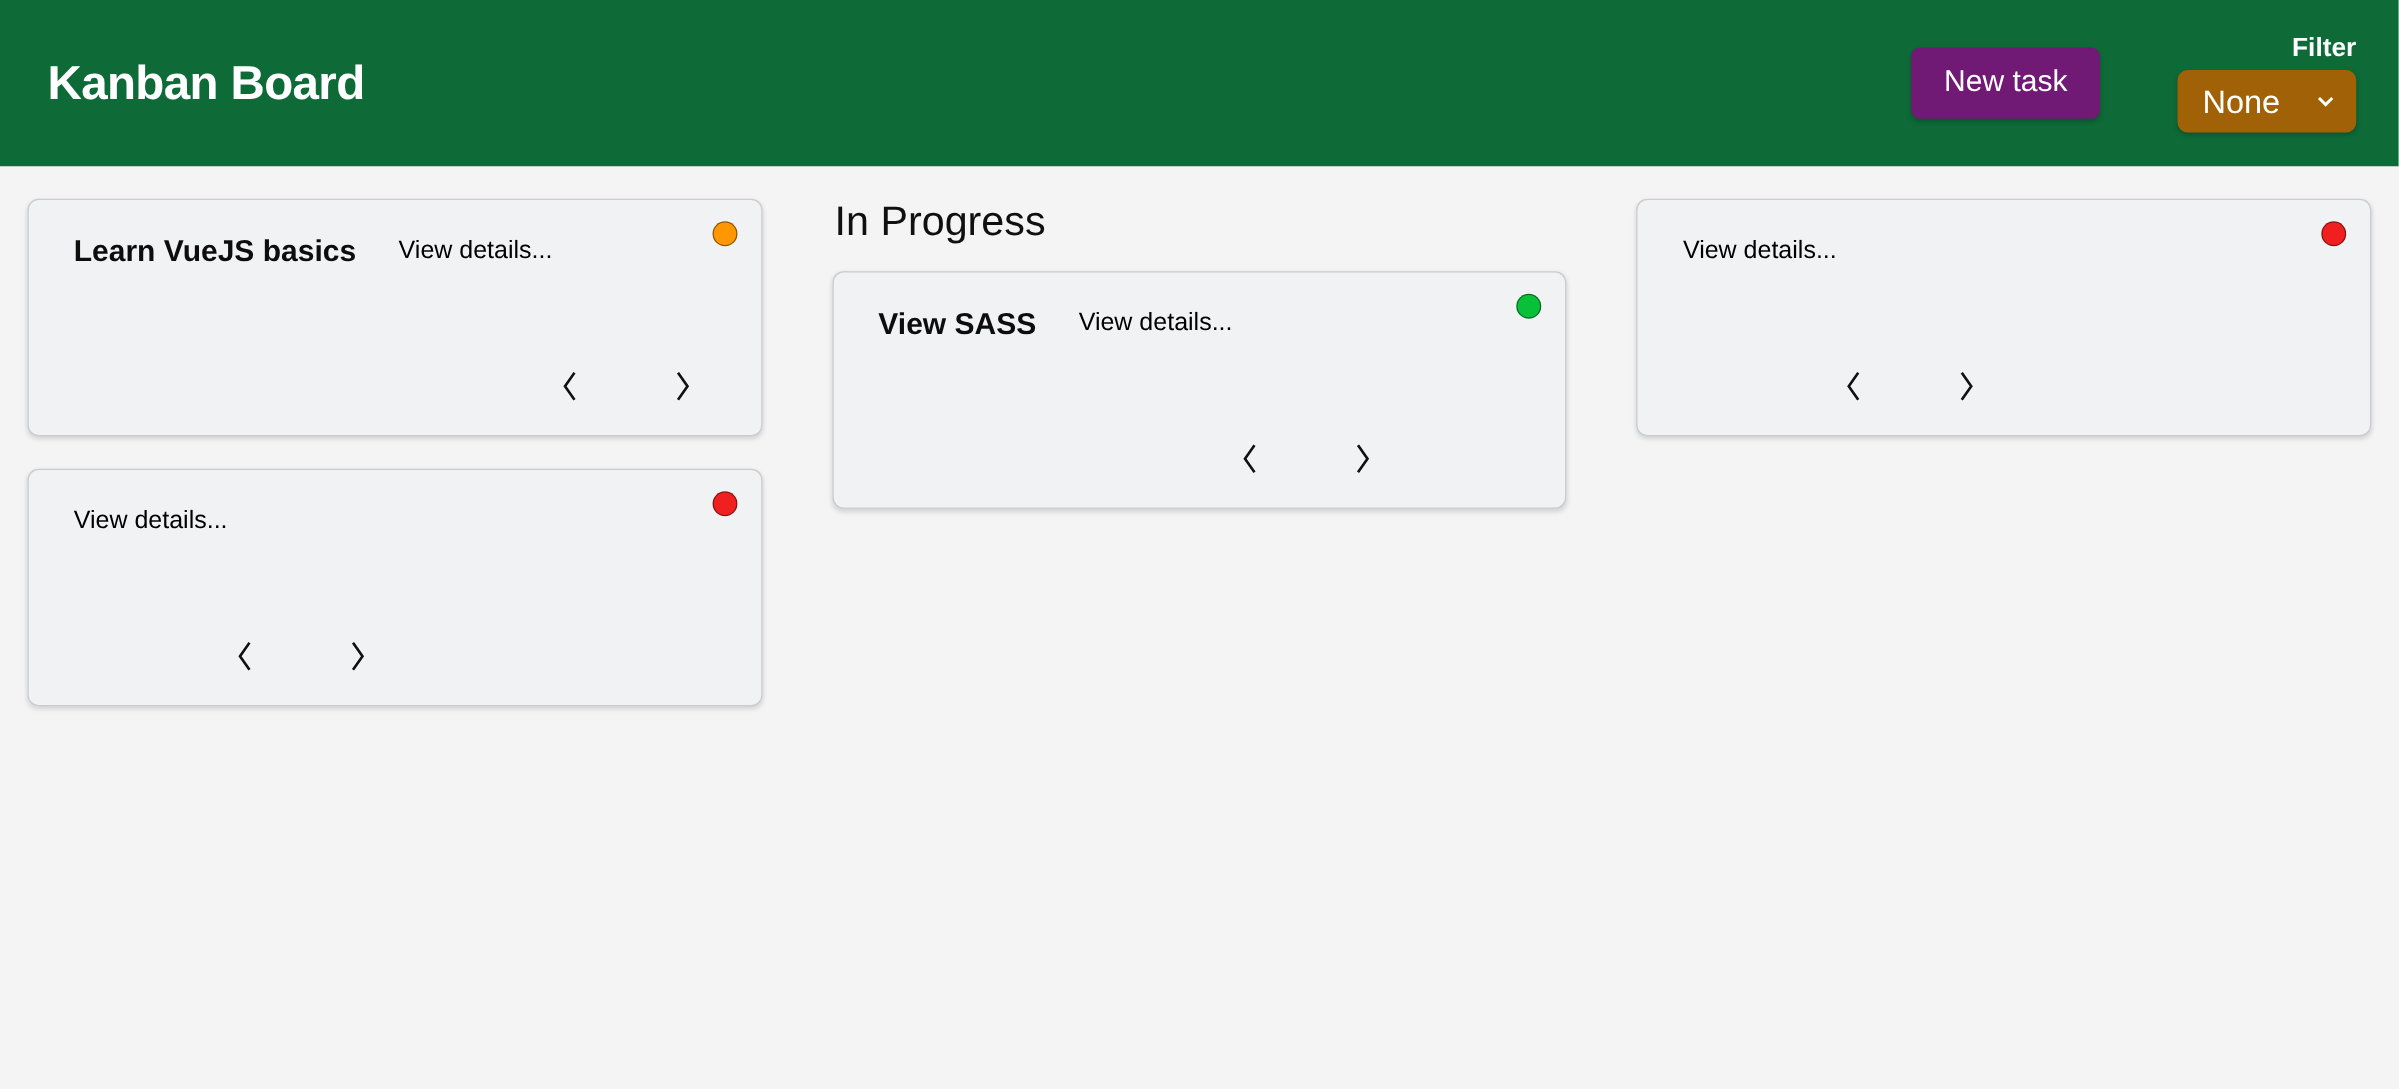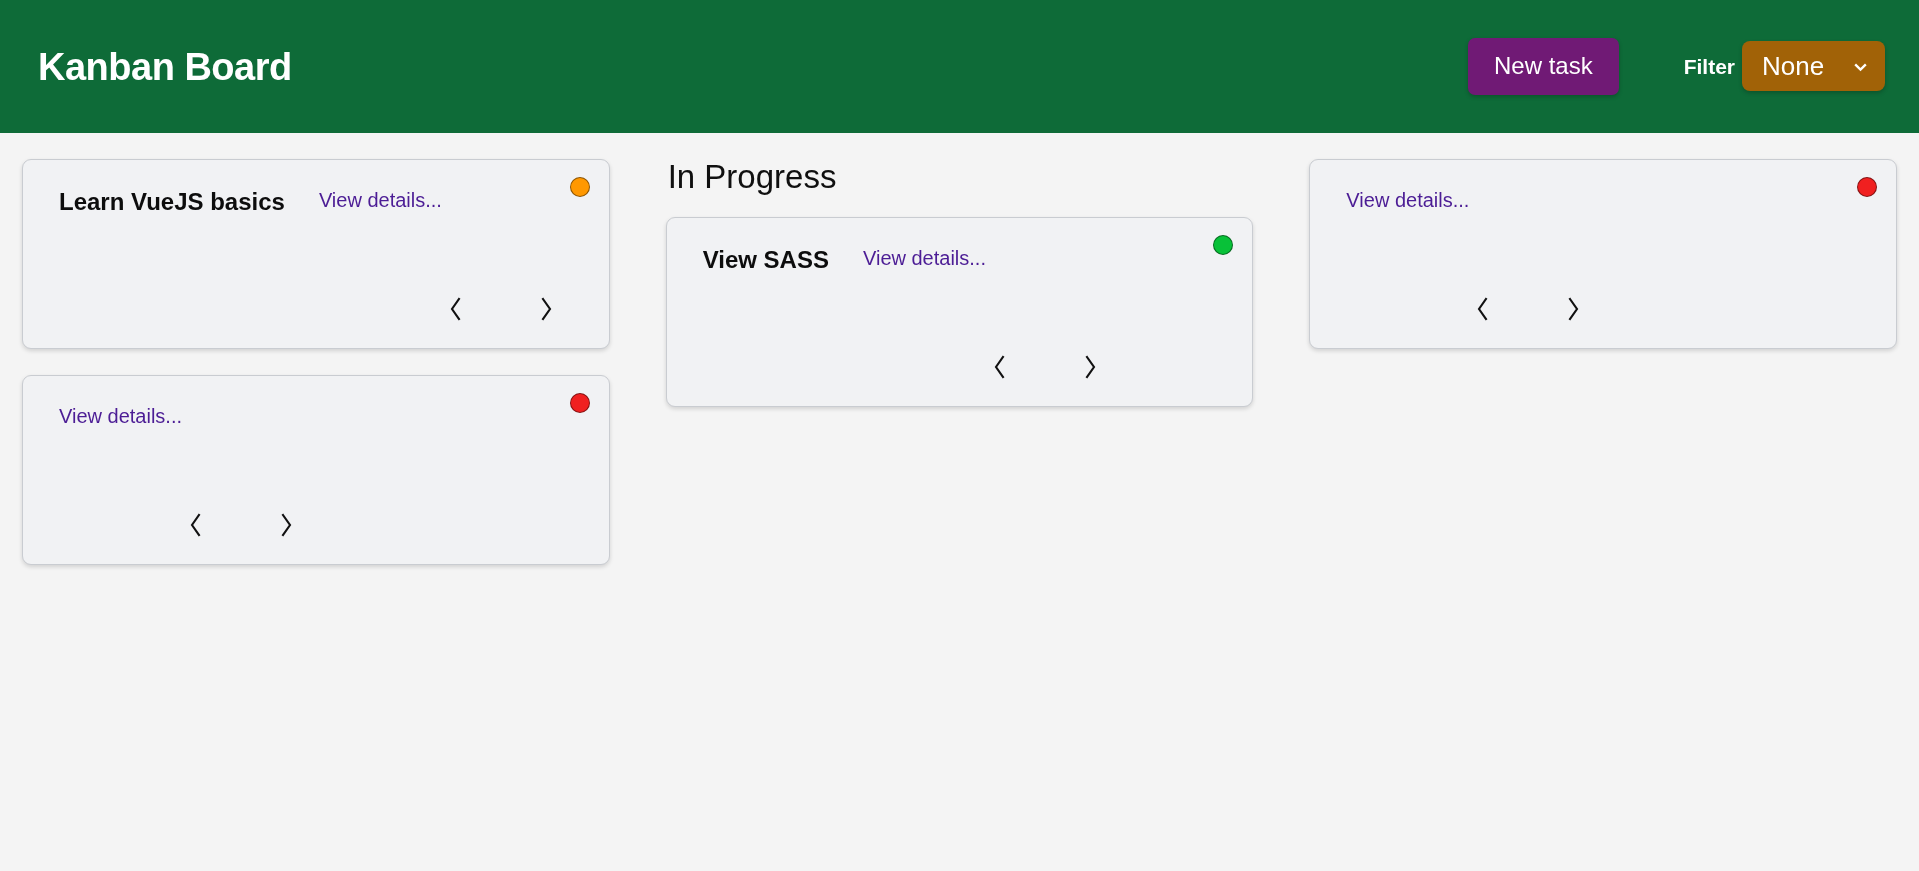--- a/index.html
+++ b/index.html
@@ -50,22 +50,22 @@
     font-size: 24px;
     padding: 15px 26px;
     cursor: pointer;
     box-shadow: 0 2px 4px rgba(0,0,0,0.22);
     white-space: nowrap;
     line-height: 1.1;
   }
 
   .filter-group {
     display: flex;
-    flex-direction: row;
-    align-items: center;
+    flex-direction: column;
+    align-items: flex-end;
     gap: 7px;
     padding-right: 12px;
   }
   .filter-label {
     color: #ffffff;
     font-size: 21px;
     font-weight: bold;
     line-height: 1;
     padding-left: 3px;
   }
@@ -141,21 +141,21 @@
   }
   .card-title {
     font-size: 24px;
     color: #0d0d0d;
     line-height: 1.2;
     margin: 0 0 26px 0;
     padding-right: 34px;
   }
   .card-details-link {
     font-size: 20px;
-    color: #4c1d95;
+    color: #000000;
     line-height: 1.2;
     margin: 0 0 14px 0;
     cursor: pointer;
     text-decoration: none;
     display: inline-block;
   }
   .card-nav {
     display: flex;
     justify-content: center;
     align-items: center;

